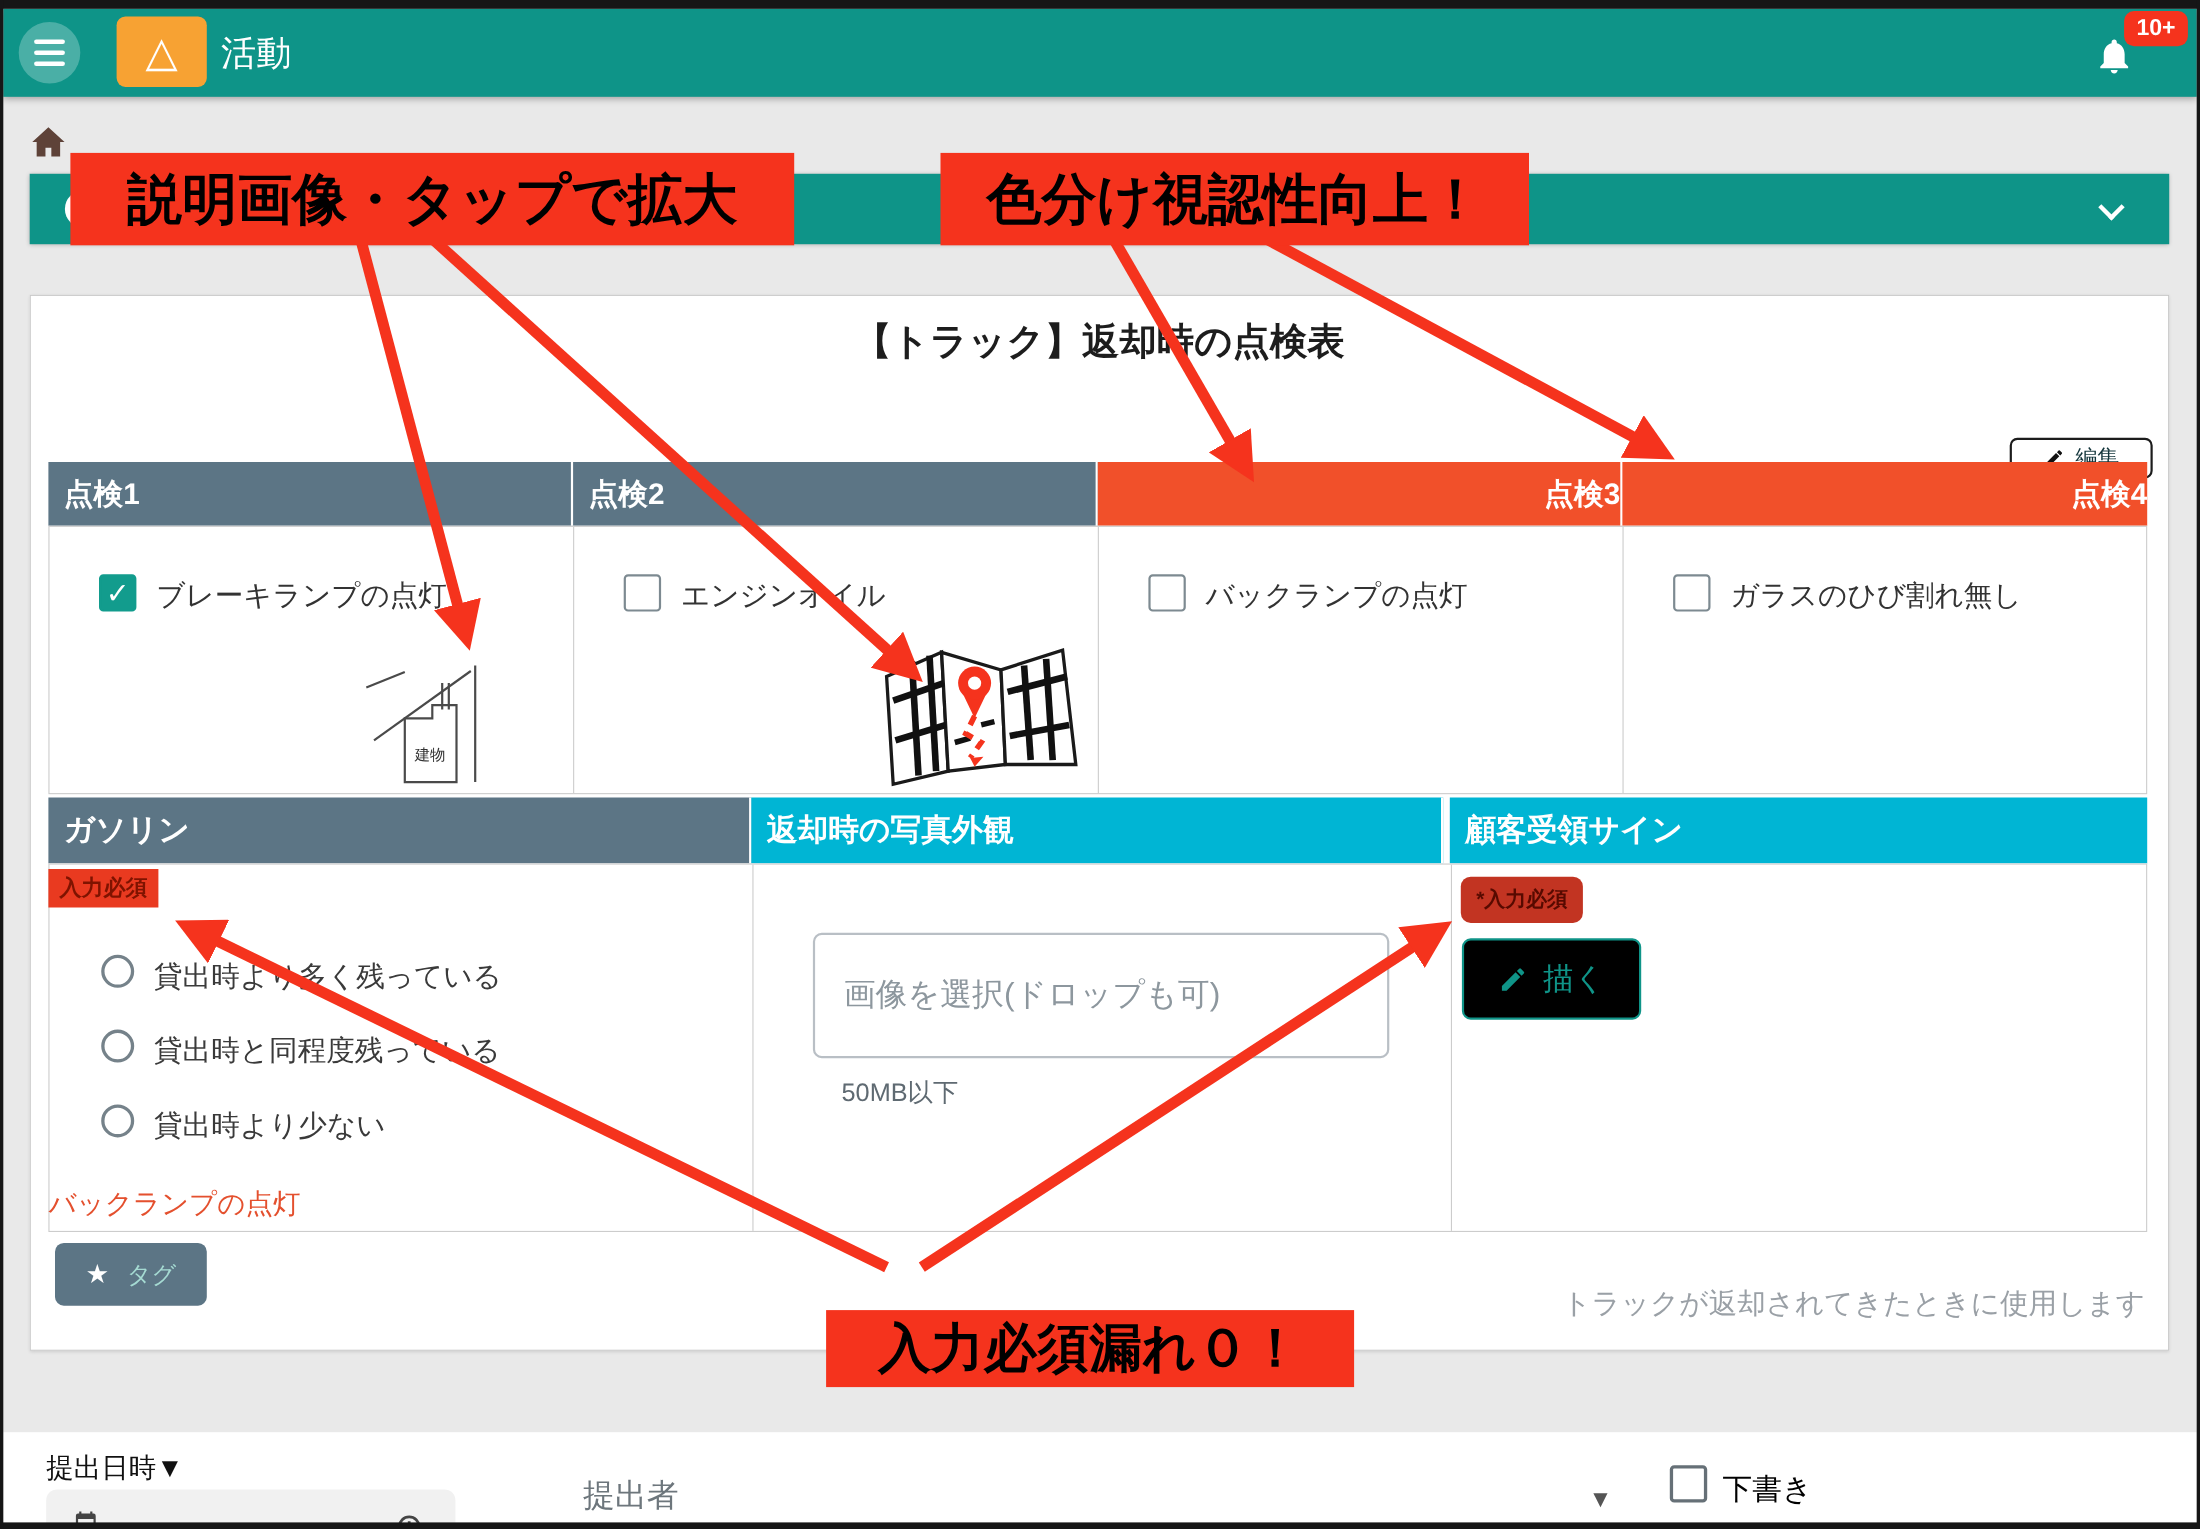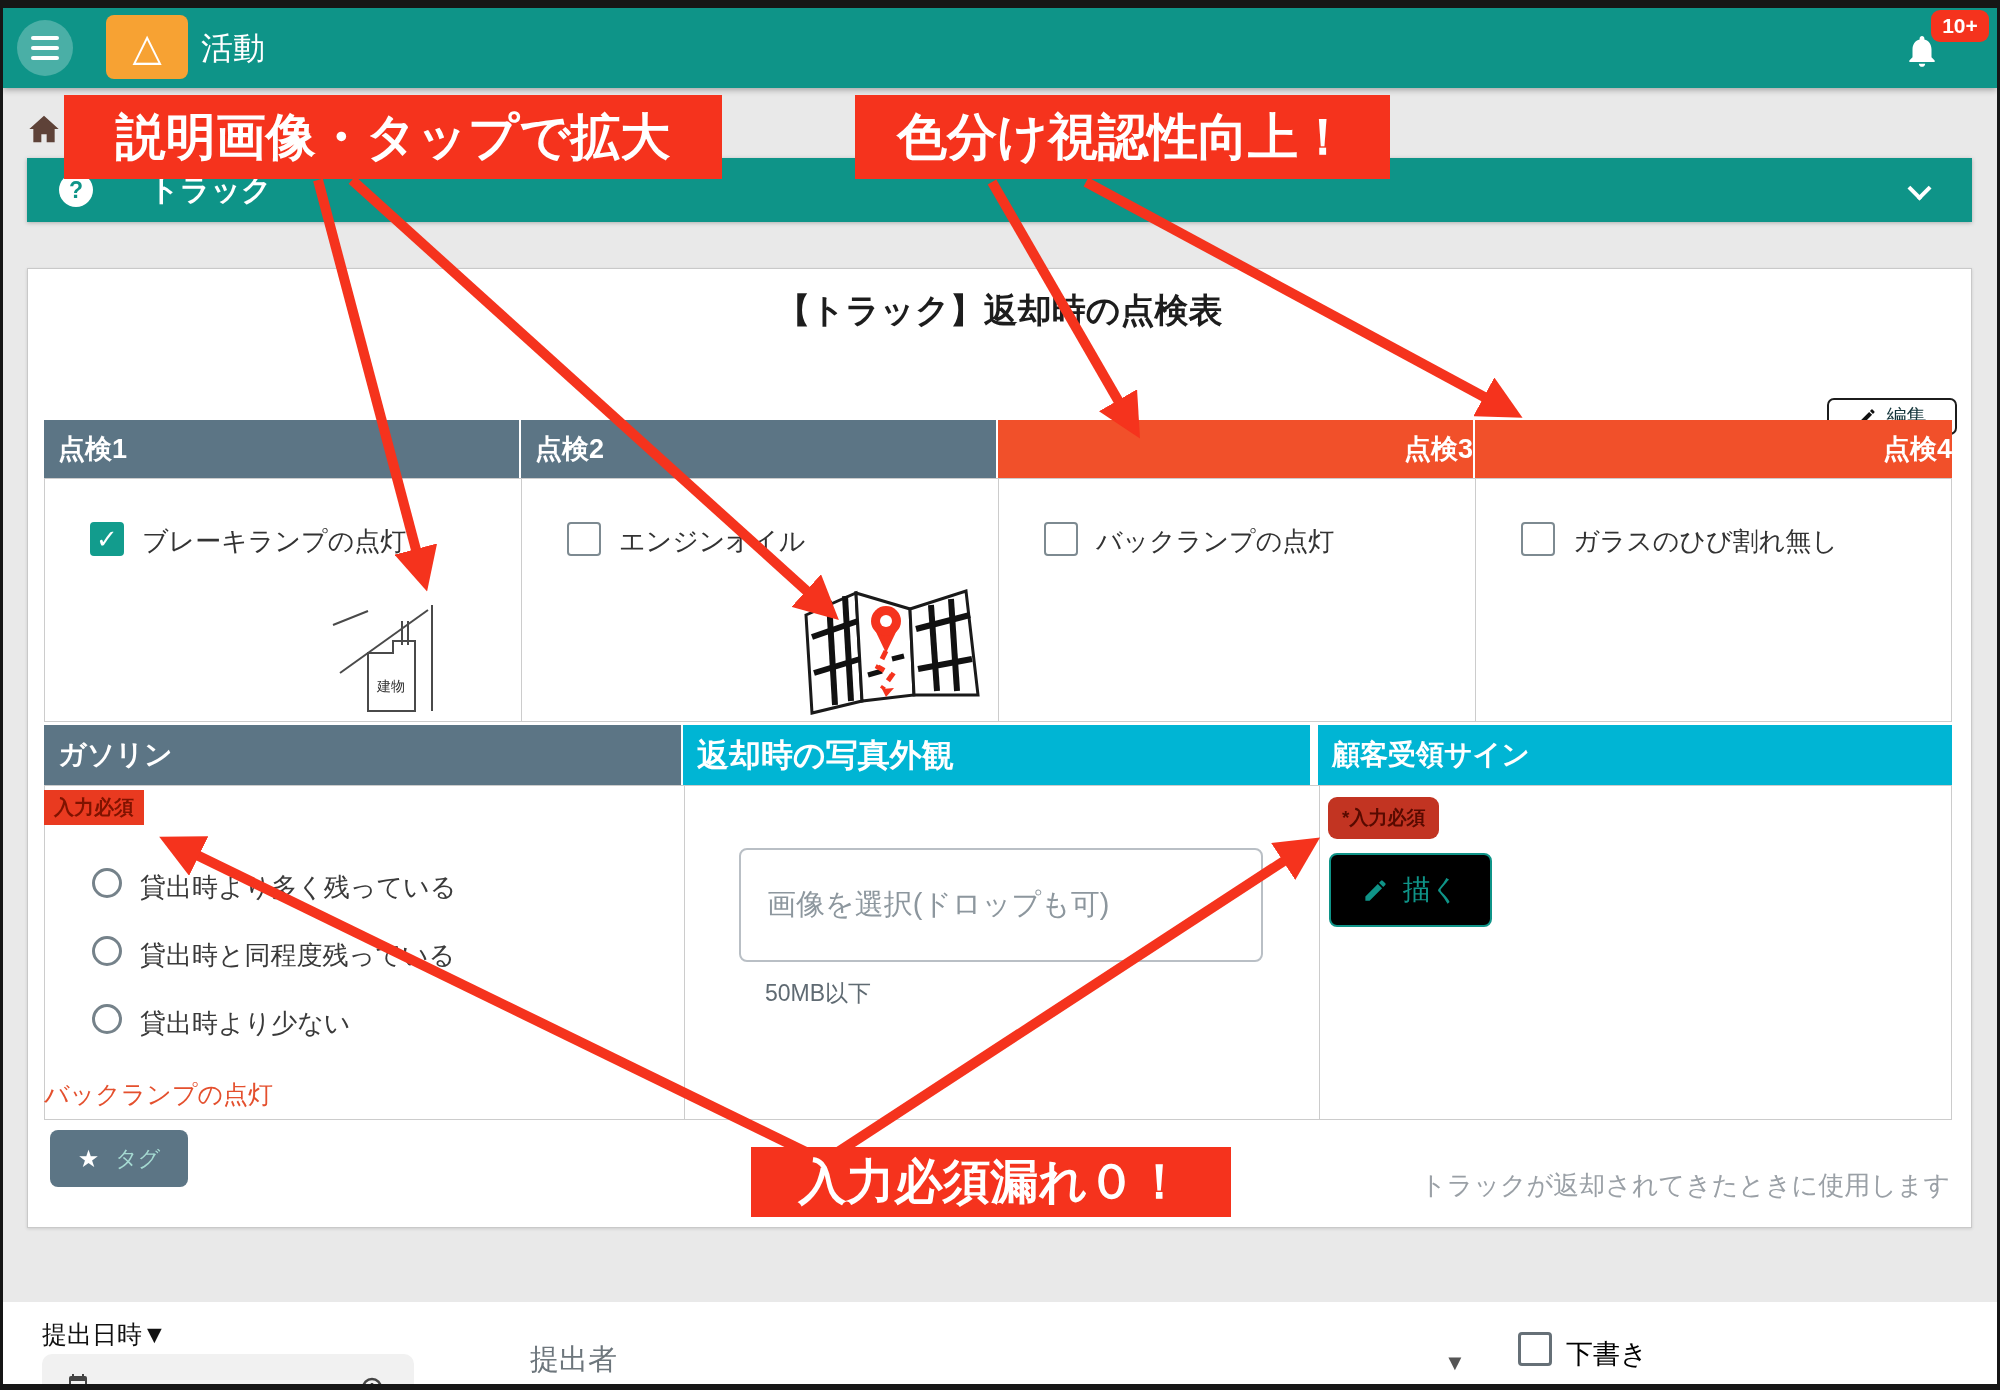--- a/index.html
+++ b/index.html
@@ -13,21 +13,21 @@
   .menu-btn{left:14px;top:12px;width:56px;height:56px;border-radius:50%;background:rgba(255,255,255,.25);
             display:flex;flex-direction:column;justify-content:center;align-items:center;gap:6px;cursor:pointer;}
   .menu-btn i{display:block;width:28px;height:4px;background:#fff;border-radius:2px;}
   .logo{left:103px;top:7px;width:82px;height:64px;background:#f7a233;border-radius:8px;
         display:flex;align-items:center;justify-content:center;color:#fff;font-size:38px;font-weight:bold;}
   .app-title{left:198px;top:0;height:80px;line-height:80px;color:#fff;font-size:32px;}
   .bell{right:56px;top:22px;}
   .badge{right:8px;top:2px;width:58px;height:32px;background:#f5331d;border-radius:9px;color:#fff;
          font-size:21px;font-weight:bold;display:flex;align-items:center;justify-content:center;z-index:2;}
   
-  .banner{background:#f5331d;color:#ffffff;font-weight:bold;display:flex;align-items:center;justify-content:center;z-index:30;}
+  .banner{background:#f5331d;color:#000000;font-weight:bold;display:flex;align-items:center;justify-content:center;z-index:30;margin-top:44px;}
   
   .bar2{left:27px;top:158px;width:1945px;height:64px;background:#0e9488;box-shadow:0 1px 4px rgba(0,0,0,.25);}
   .help{left:32px;top:15px;width:34px;height:34px;border-radius:50%;background:#fff;color:#0e9488;
         font-size:23px;font-weight:bold;display:flex;align-items:center;justify-content:center;}
   .bar2-title{left:122px;top:0;height:64px;line-height:64px;color:#fff;font-size:30px;font-weight:bold;}
   .chev{right:44px;top:22px;width:17px;height:17px;border-right:4px solid #fff;border-bottom:4px solid #fff;
         transform:rotate(45deg);}
   
   .card{left:27px;top:268px;width:1945px;height:960px;background:#fff;border:1px solid #c9c9c9;box-shadow:0 1px 3px rgba(0,0,0,.12);}
   .form-title{left:27px;top:288px;width:1945px;text-align:center;font-size:34px;font-weight:bold;color:#1d1d1d;}
@@ -180,21 +180,21 @@
       </g>
       <path d="M88 70 L77 47 L99 47 Z" fill="#f5331d"></path>
       <circle cx="88" cy="38" r="15" fill="#f5331d"></circle>
       <circle cx="88" cy="38" r="6" fill="#fff"></circle>
       <path d="M88 68 L80 84 L94 92 L84 106" stroke="#f5331d" stroke-width="5" fill="none" stroke-dasharray="9 7"></path>
       <path d="M84 106 l12 -1 l-8 9 z" fill="#f5331d"></path>
     </svg>
   </div>
 
   <div class="abs th slate" style="left:44px;top:725px;width:639px;height:60px;line-height:60px;font-size:28px;">ガソリン</div>
-  <div class="abs th cyanh" style="left:683px;top:725px;width:629px;height:60px;line-height:60px;font-size:32px;">返却時の写真外観</div>
+  <div class="abs th cyanh" style="left:683px;top:725px;width:629px;height:60px;line-height:60px;font-size:28px;">返却時の写真外観</div>
   <div class="abs th cyanh" style="left:1318px;top:725px;width:634px;height:60px;line-height:60px;font-size:28px;border-right:none;">顧客受領サイン</div>
 
   <div class="abs tbody" style="left:44px;top:785px;width:1908px;height:335px;">
     <div class="vline" style="left:639px;"></div>
     <div class="vline" style="left:1274px;"></div>
   </div>
 
   <div class="abs req1">入力必須</div>
   <div class="abs radio" style="left:92px;top:868px;"></div>
   <div class="abs rlabel" style="left:140px;top:870px;">貸出時より多く残っている</div>

